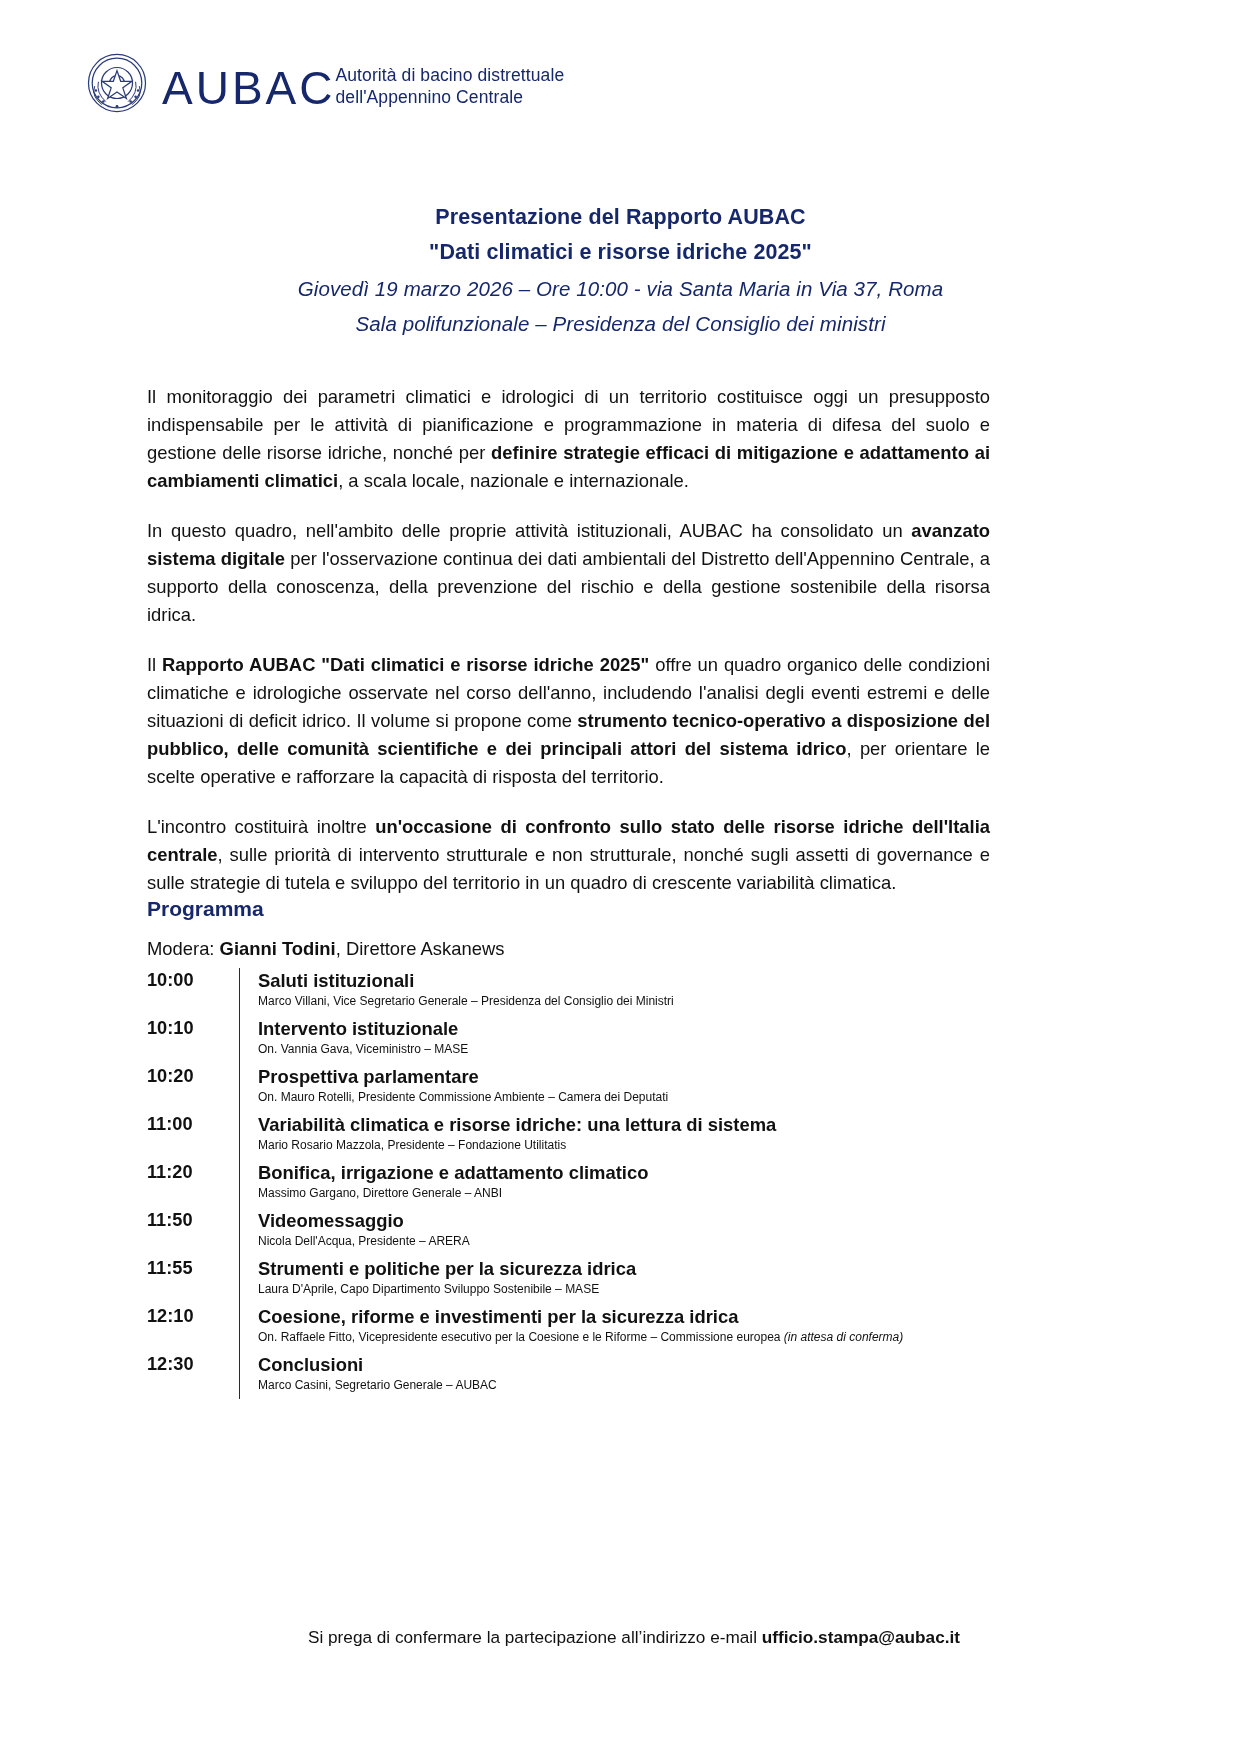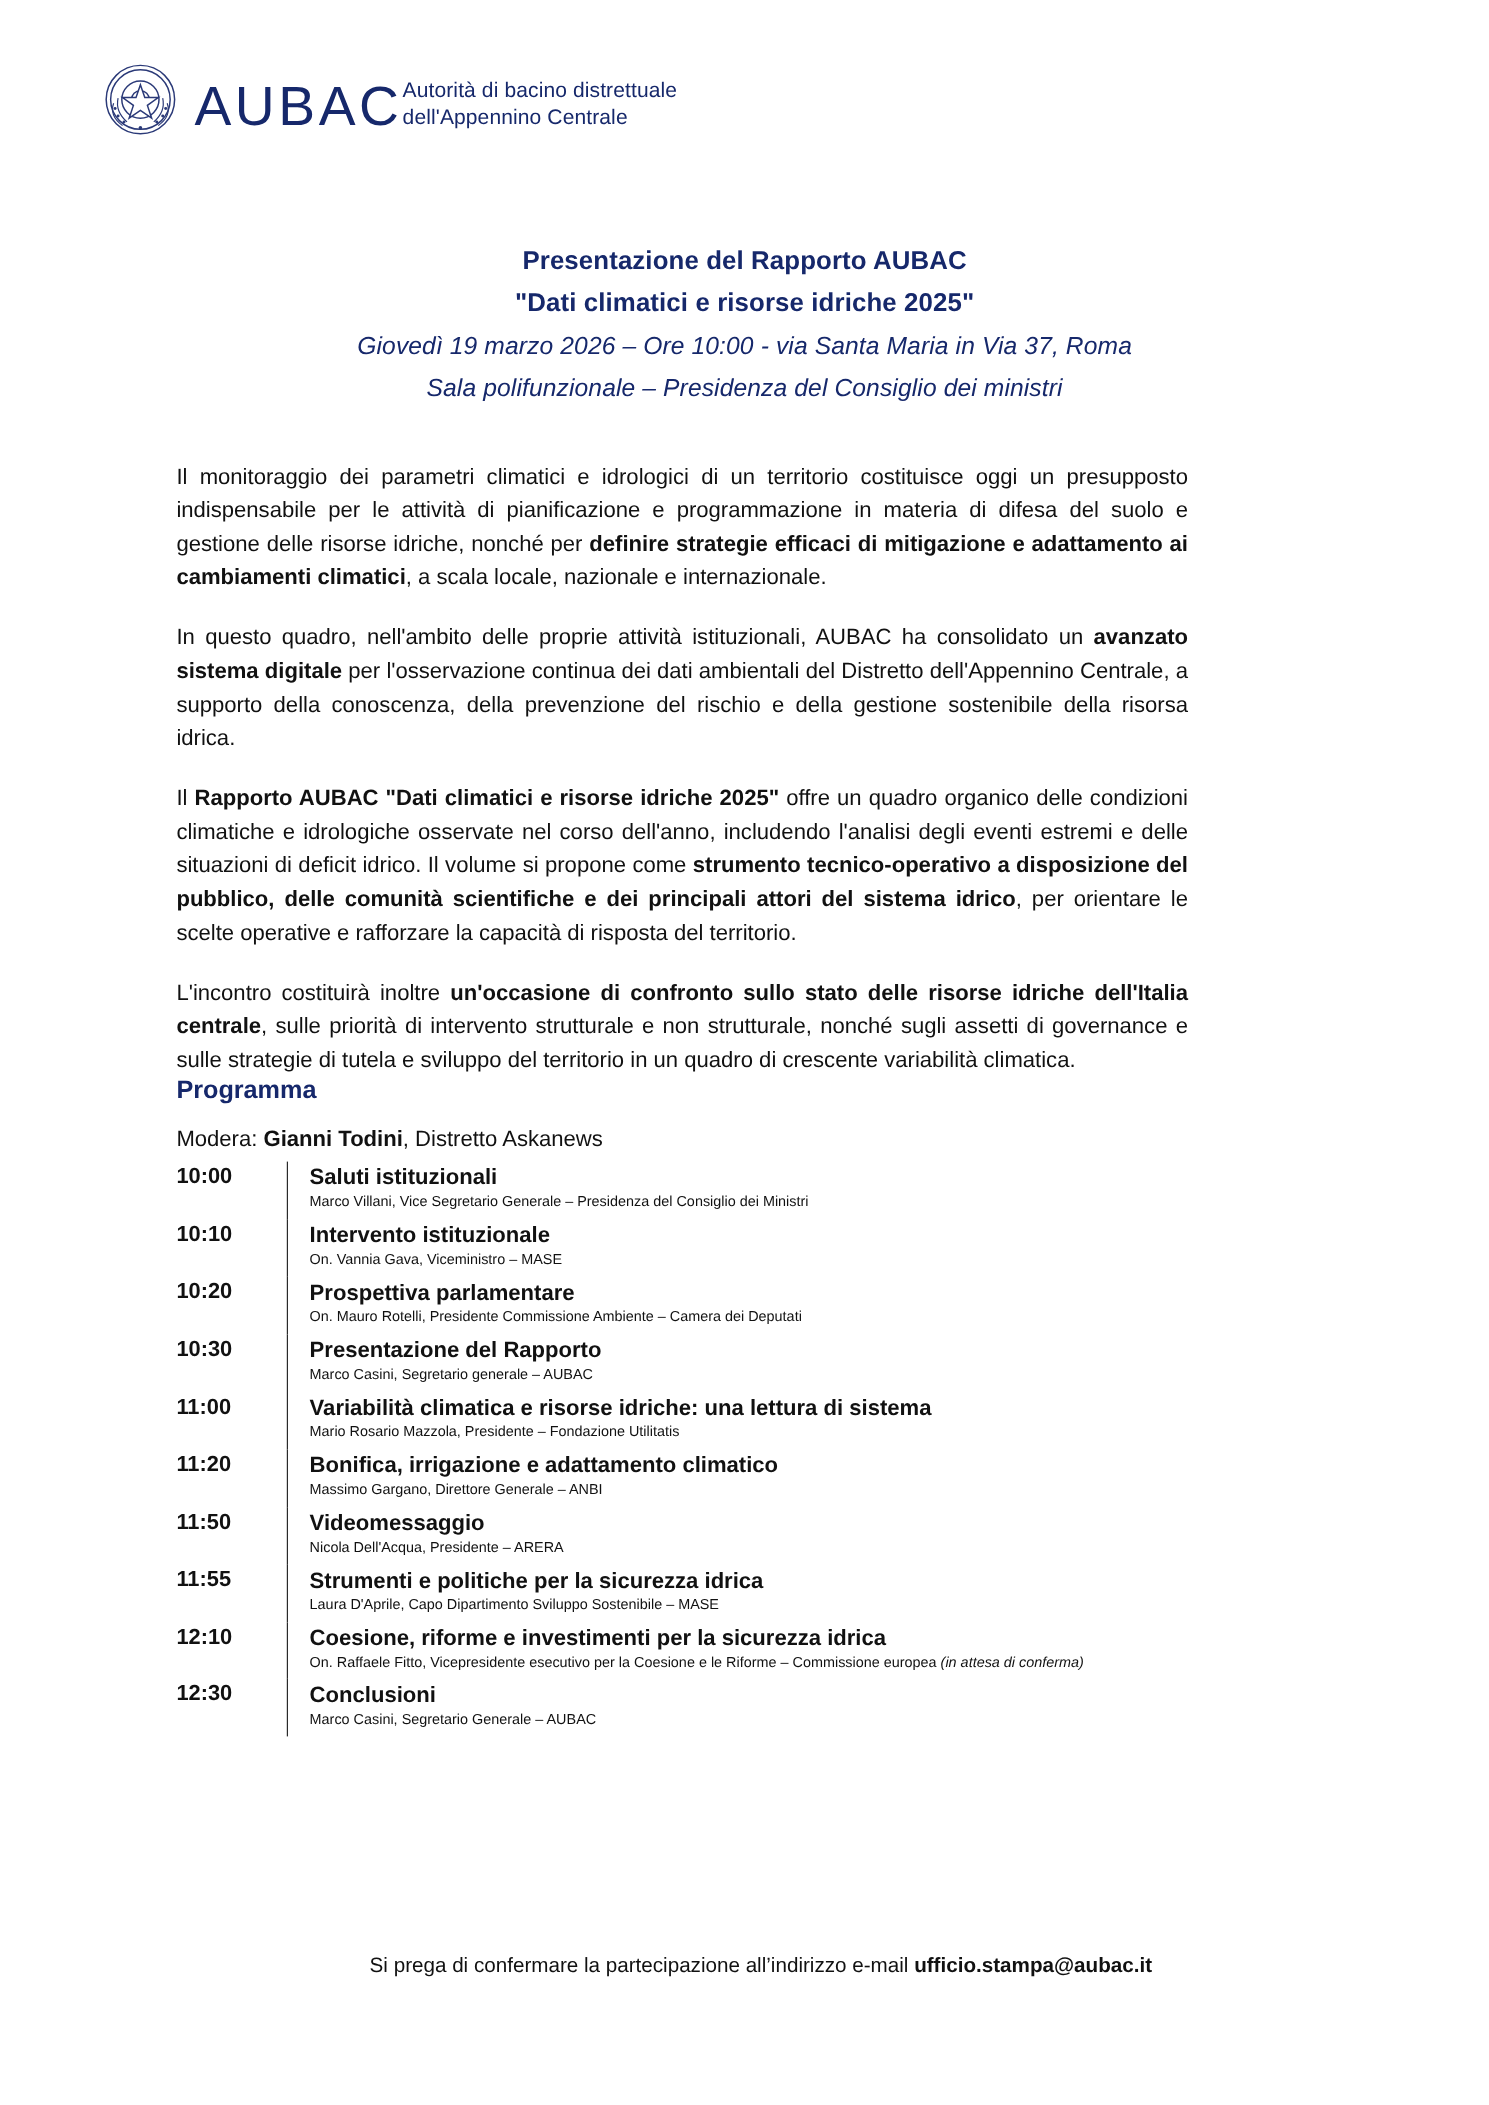--- a/index.html
+++ b/index.html
@@ -225,21 +225,21 @@
     <p class="para">
       <span>Il </span><b>Rapporto AUBAC "Dati climatici e risorse idriche 2025"</b><span> offre un quadro organico delle condizioni climatiche e idrologiche osservate nel corso dell'anno, includendo l'analisi degli eventi estremi e delle situazioni di deficit idrico. Il volume si propone come </span><b>strumento tecnico-operativo a disposizione del pubblico, delle comunità scientifiche e dei principali attori del sistema idrico</b><span>, per orientare le scelte operative e rafforzare la capacità di risposta del territorio.</span>
     </p>
     <p class="para">
       <span>L'incontro costituirà inoltre </span><b>un'occasione di confronto sullo stato delle risorse idriche dell'Italia centrale</b><span>, sulle priorità di intervento strutturale e non strutturale, nonché sugli assetti di governance e sulle strategie di tutela e sviluppo del territorio in un quadro di crescente variabilità climatica.</span>
     </p>
   </div>
 
   <div class="programma-head">Programma</div>
   <div class="modera">
-    <span>Modera: </span><b>Gianni Todini</b><span>, Distretto Askanews</span>
+    <span>Modera: </span><b>Gianni Todini</b><span>, Direttore Askanews</span>
   </div>
 
   <div class="schedule" id="schedule">
       <div class="srow">
         <div class="stime">10:00</div>
         <div class="sbody">
           <div class="stitle">Saluti istituzionali</div>
           <div class="sspeaker"><span>Marco Villani, Vice Segretario Generale – Presidenza del Consiglio dei Ministri</span></div>
         </div>
       </div>
@@ -251,27 +251,20 @@
         </div>
       </div>
       <div class="srow">
         <div class="stime">10:20</div>
         <div class="sbody">
           <div class="stitle">Prospettiva parlamentare</div>
           <div class="sspeaker"><span>On. Mauro Rotelli, Presidente Commissione Ambiente – Camera dei Deputati</span></div>
         </div>
       </div>
       <div class="srow">
-        <div class="stime">10:30</div>
-        <div class="sbody">
-          <div class="stitle">Presentazione del Rapporto</div>
-          <div class="sspeaker"><span>Marco Casini, Segretario generale – AUBAC</span></div>
-        </div>
-      </div>
-      <div class="srow">
         <div class="stime">11:00</div>
         <div class="sbody">
           <div class="stitle">Variabilità climatica e risorse idriche: una lettura di sistema</div>
           <div class="sspeaker"><span>Mario Rosario Mazzola, Presidente – Fondazione Utilitatis</span></div>
         </div>
       </div>
       <div class="srow">
         <div class="stime">11:20</div>
         <div class="sbody">
           <div class="stitle">Bonifica, irrigazione e adattamento climatico</div>

